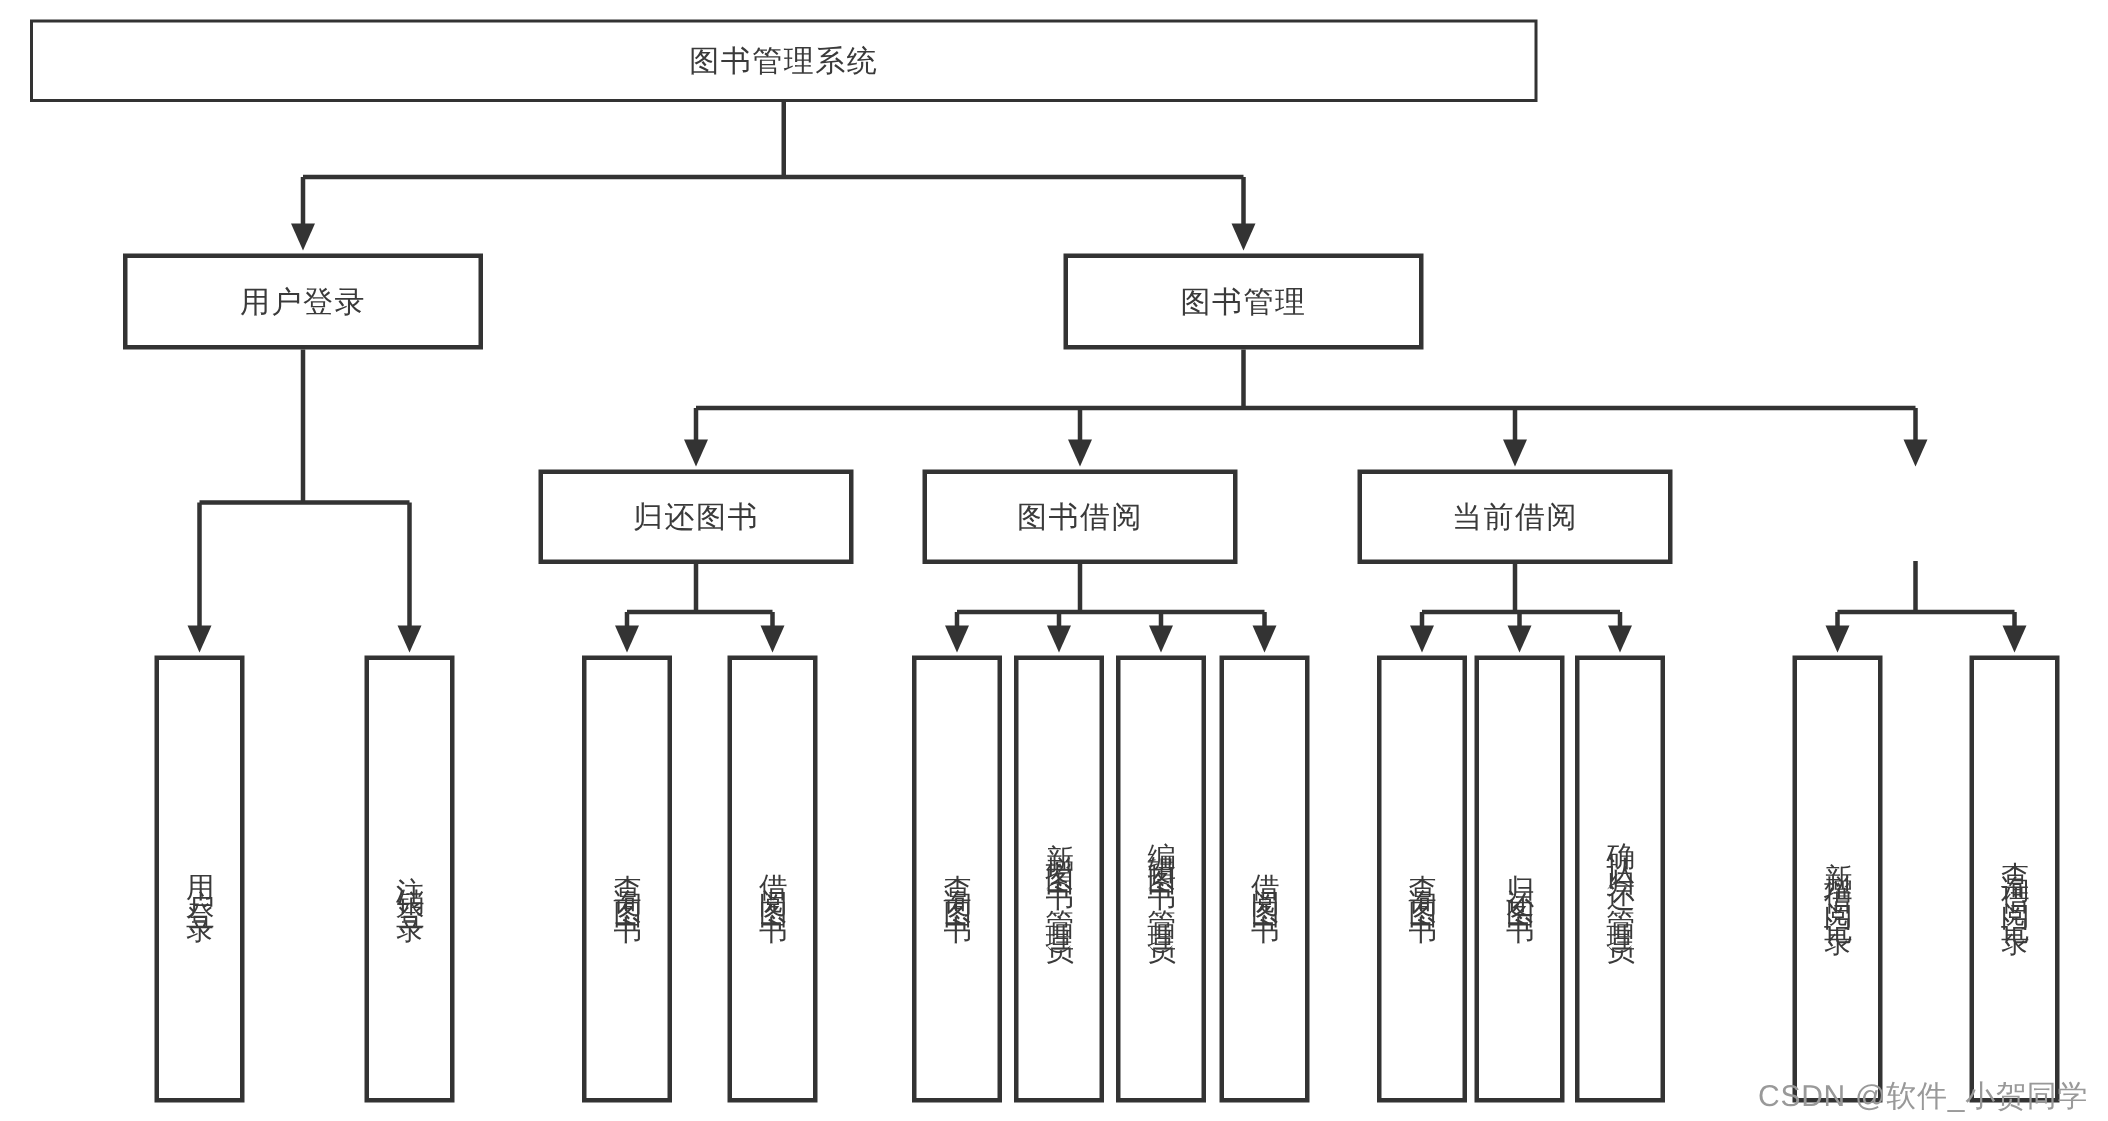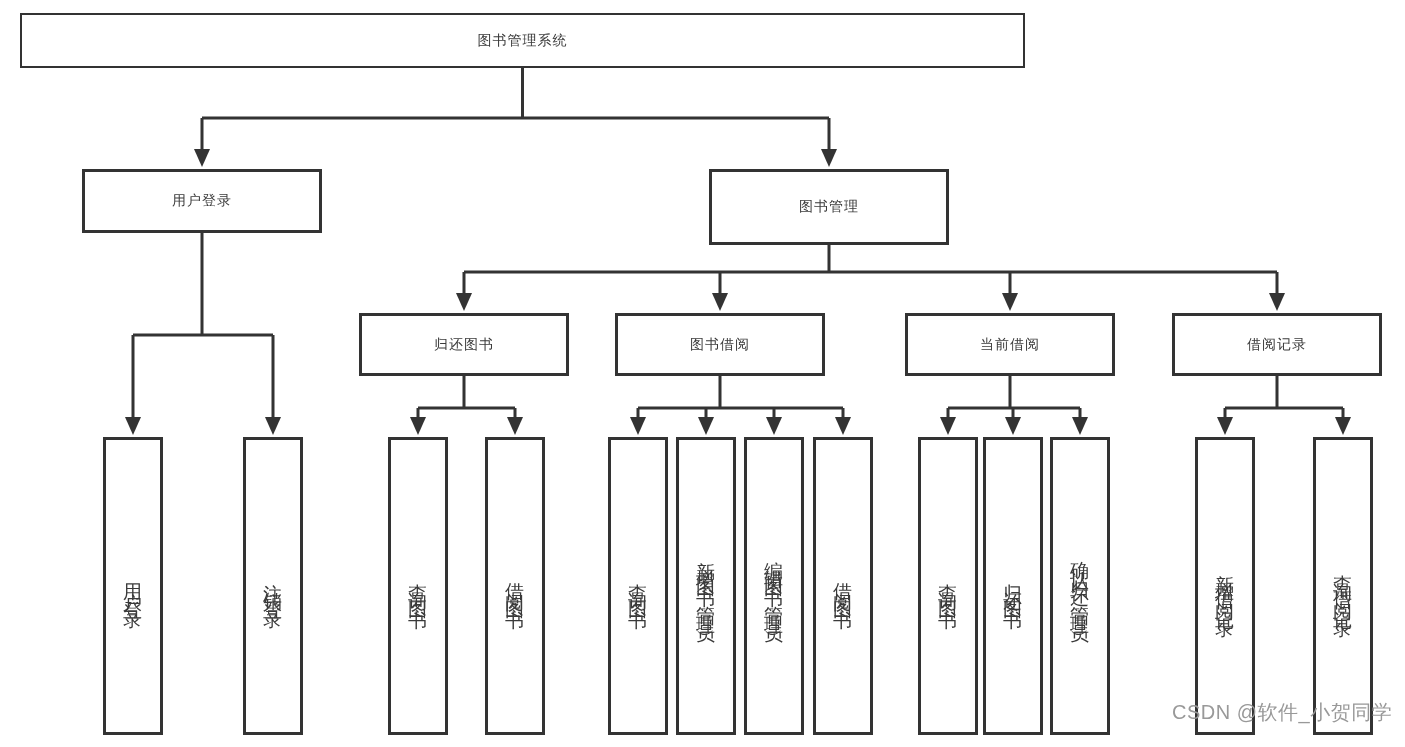--- a/index.html
+++ b/index.html
@@ -26,36 +26,36 @@
     background: #ffffff;
     border: 3px solid #333333;
     box-sizing: border-box;
     display: flex;
     align-items: center;
     justify-content: center;
     color: #3a3a3a;
   }
   .node.root { border-width: 2px; }
   .h-label {
-    font-size: 14px;
+    font-size: 20px;
     letter-spacing: 1px;
     white-space: nowrap;
   }
   .leaf-label {
     writing-mode: vertical-rl;
     text-orientation: mixed;
     font-size: 19px;
     line-height: 1;
     letter-spacing: 9px;
     white-space: nowrap;
   }
   .watermark {
     position: absolute;
     left: 1172px;
-    top: 699px;
+    top: 717px;
     font-size: 20px;
     color: #999999;
     letter-spacing: 0.5px;
     white-space: nowrap;
     z-index: 5;
   }
 </style>
 </head>
 <body>
 
@@ -104,35 +104,32 @@
     </g>
   </svg>
 
   <div class="node root" style="left:20px; top:13px; width:1005px; height:55px;">
     <span class="h-label">图书管理系统</span>
   </div>
 
   <div class="node" style="left:82px; top:169px; width:240px; height:64px;">
     <span class="h-label">用户登录</span>
   </div>
-  <div class="node" style="left:709px; top:169px; width:240px; height:76px;">
+  <div class="node" style="left:709px; top:169px; width:240px; height:64px;">
     <span class="h-label">图书管理</span>
   </div>
 
   <div class="node" style="left:359px; top:313px; width:210px; height:63px;">
     <span class="h-label">归还图书</span>
   </div>
   <div class="node" style="left:615px; top:313px; width:210px; height:63px;">
     <span class="h-label">图书借阅</span>
   </div>
   <div class="node" style="left:905px; top:313px; width:210px; height:63px;align-items:center;">
     <span class="h-label">当前借阅</span>
-  </div>
-  <div class="node" style="left:1172px; top:313px; width:210px; height:63px;">
-    <span class="h-label">借阅记录</span>
   </div>
 
   <div class="node" style="left:103px; top:437px; width:60px; height:298px;">
     <span class="leaf-label">用户登录</span>
   </div>
   <div class="node" style="left:243px; top:437px; width:60px; height:298px;">
     <span class="leaf-label">注销登录</span>
   </div>
   <div class="node" style="left:388px; top:437px; width:60px; height:298px;">
     <span class="leaf-label">查询图书</span>

